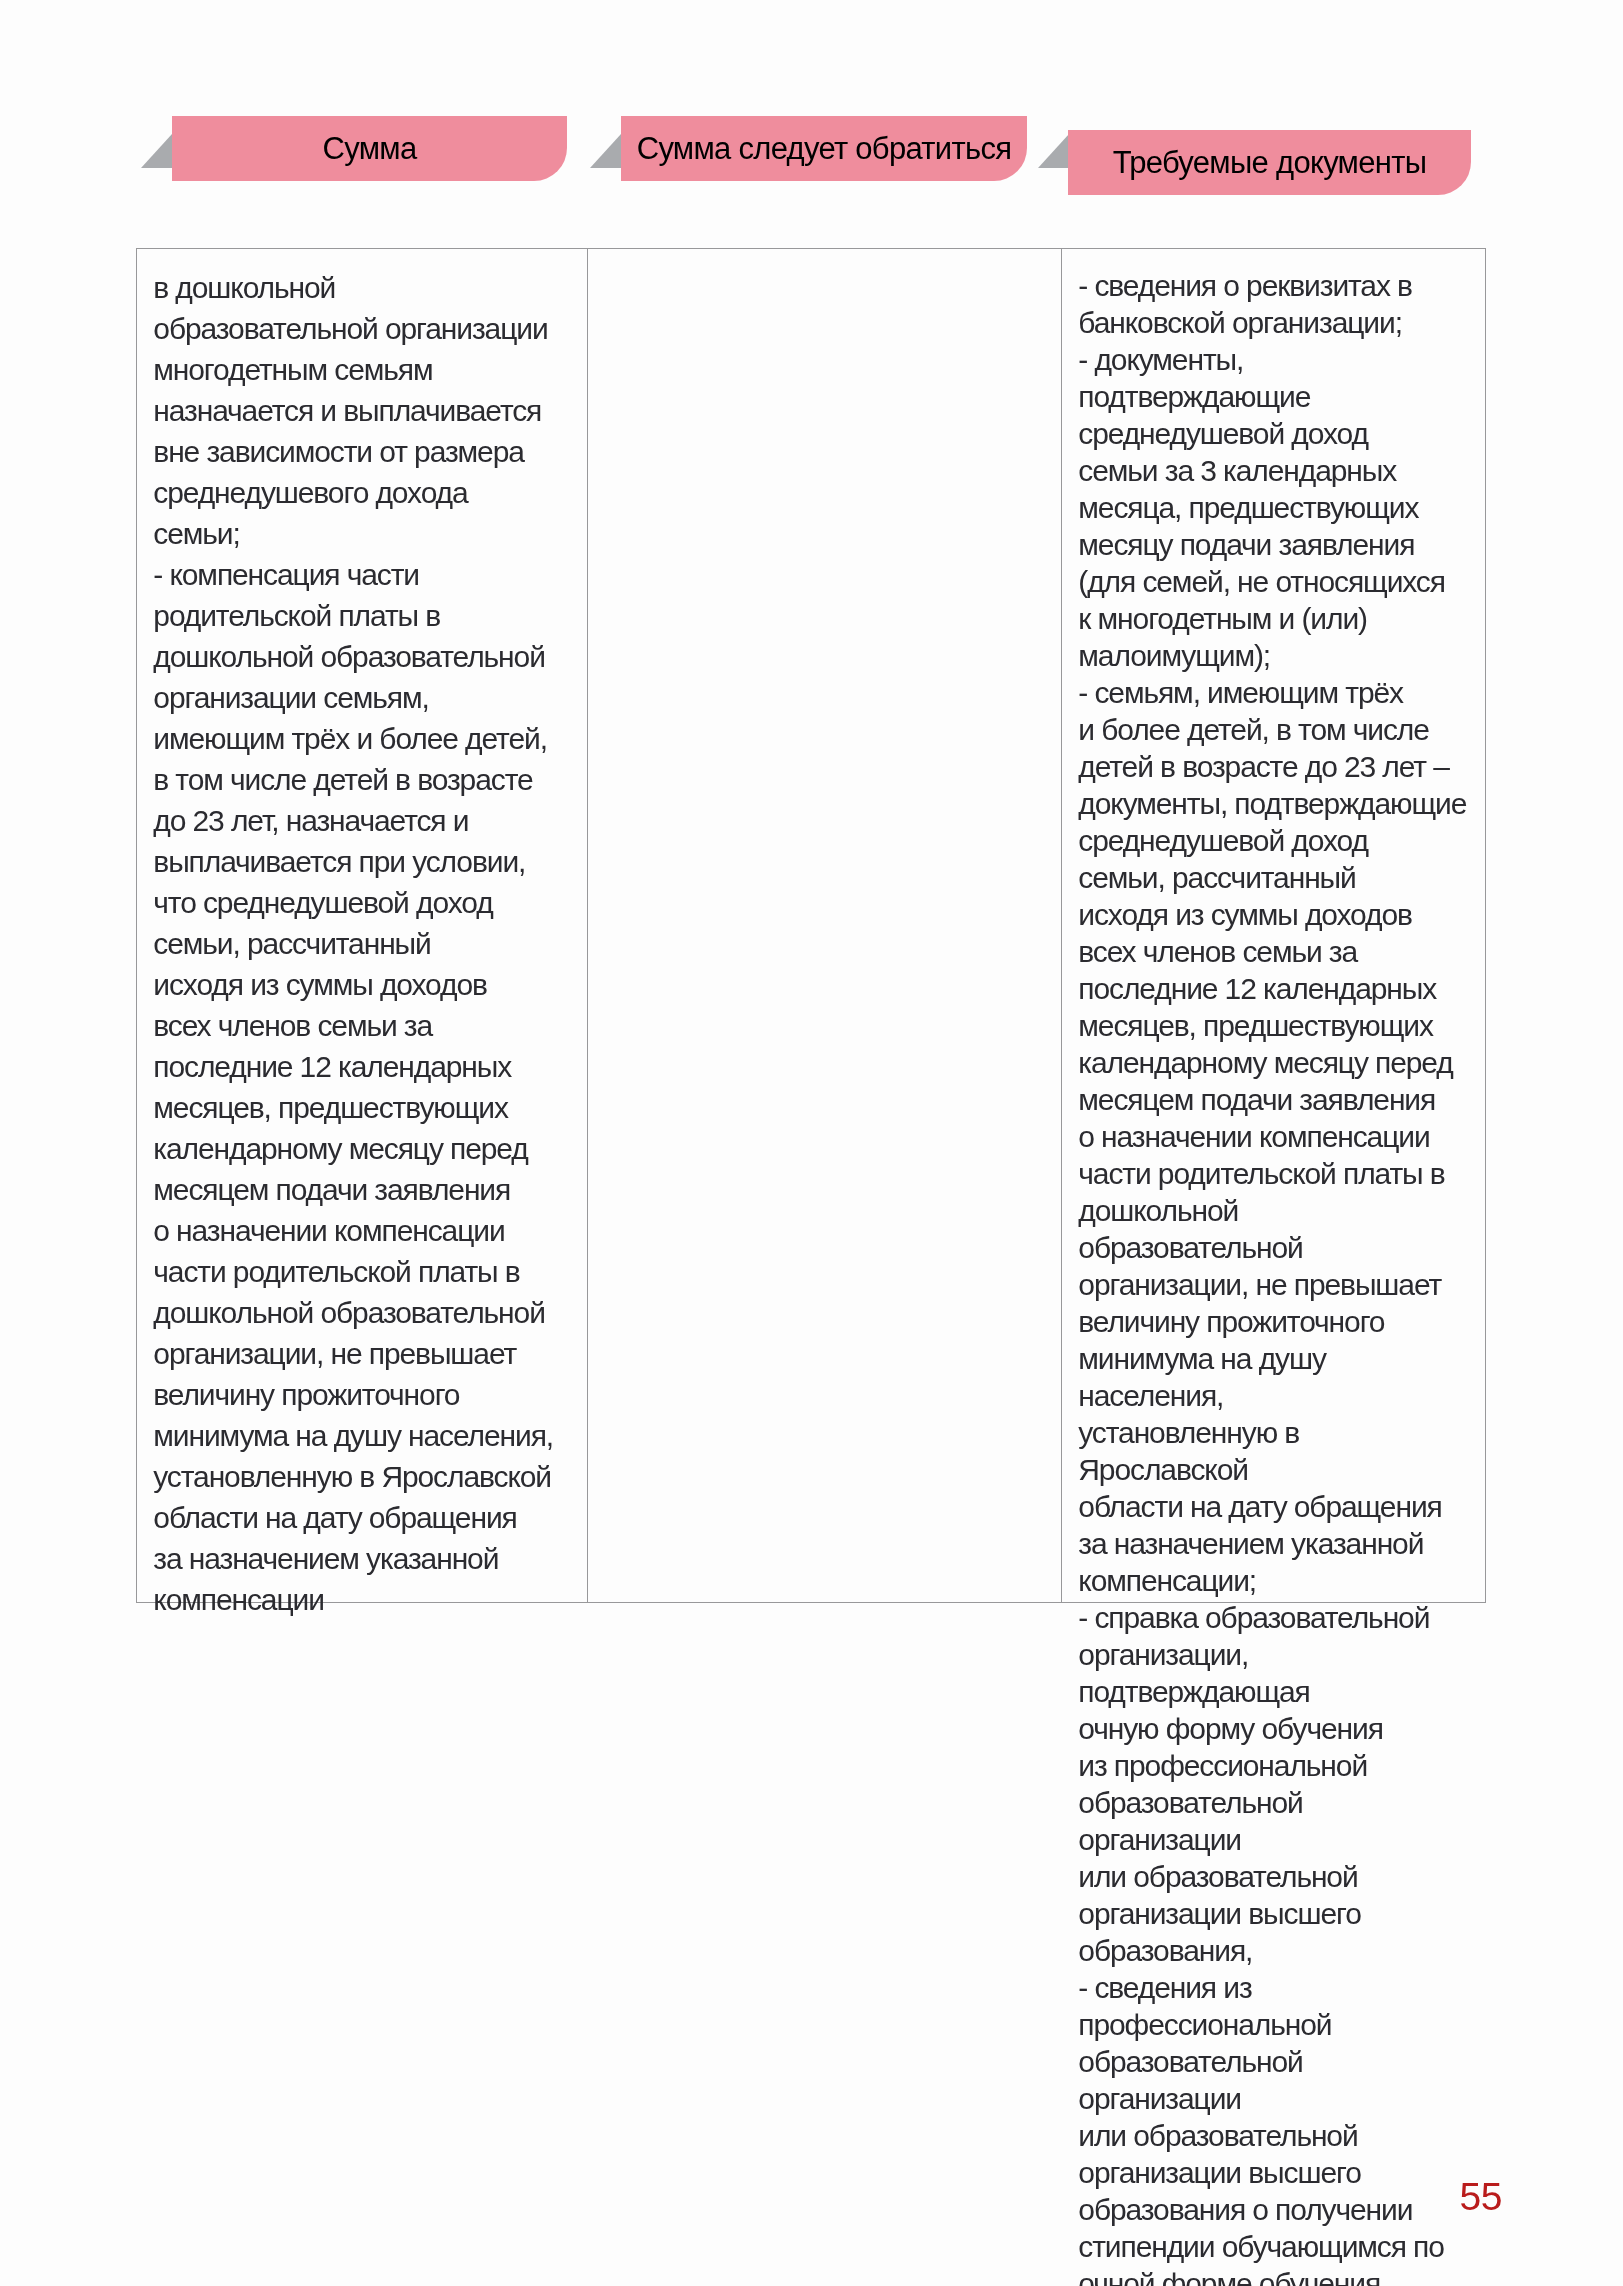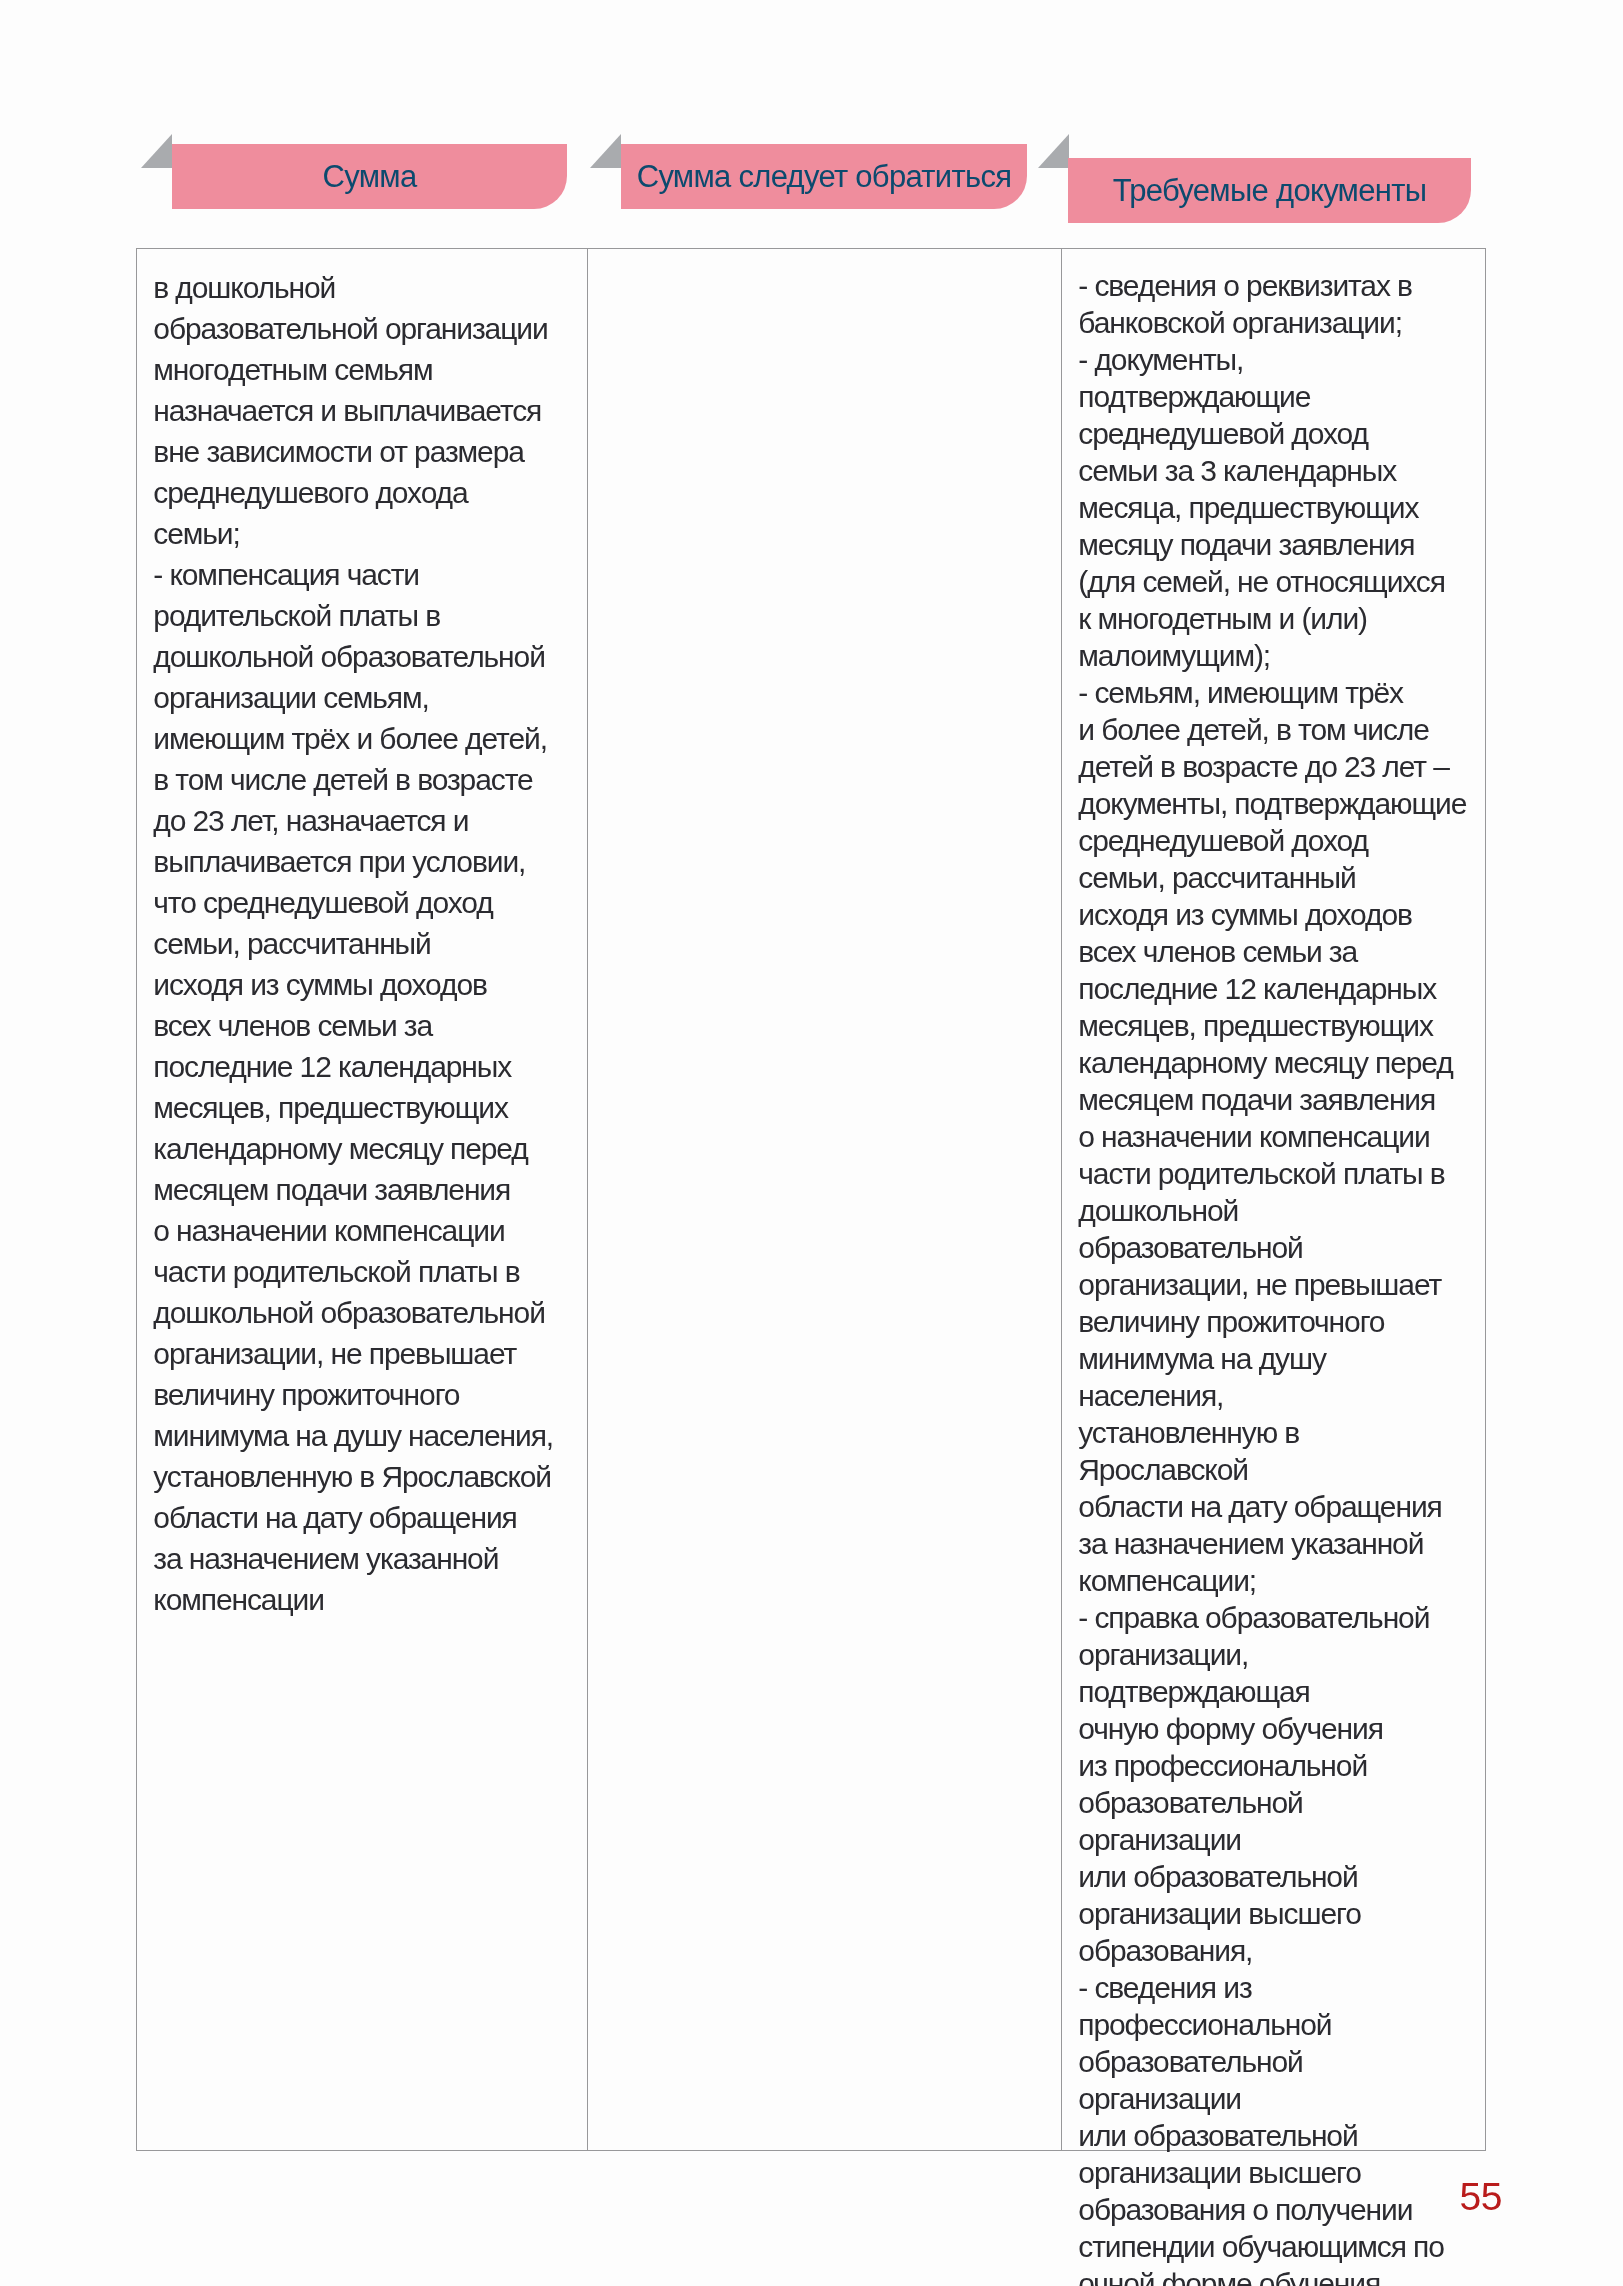--- a/index.html
+++ b/index.html
@@ -14,39 +14,39 @@
   
   .tab-triangle{
     position:absolute;
     width:31px;height:34px;
     background:#a9abae;
     clip-path:polygon(0 100%,100% 100%,100% 0);
     top:134px;
   }
   .tab{
     position:absolute;
-    top:144px;height:65px;
+    top:116px;height:65px;
     background:#ef8d9d;
     border-radius:0 0 33px 0;
     display:flex;align-items:center;justify-content:center;
     font-size:31px;
     letter-spacing:-0.7px;
-    color:#0c4a6e;
+    color:#000000;
   }
   .tab-1{left:172px;width:395px;}
   .tab-2{left:621px;width:406px;}
   .tab-3{left:1068px;width:403px;margin-top:14px;}
   .tri-1{left:141px;}
   .tri-2{left:590px;}
   .tri-3{left:1038px;}
   
   .benefits-table{
     position:absolute;
     left:136px;top:248px;
-    width:1350px;height:1903px;
+    width:1350px;height:1355px;
     border:1.8px solid #98989a;
     box-sizing:border-box;
     display:flex;
     background:#fdfdfd;
   }
   .col{
     box-sizing:border-box;
     padding:18px 16.3px 22px 16.3px;
     font-size:30px;
     letter-spacing:-1.1px;

